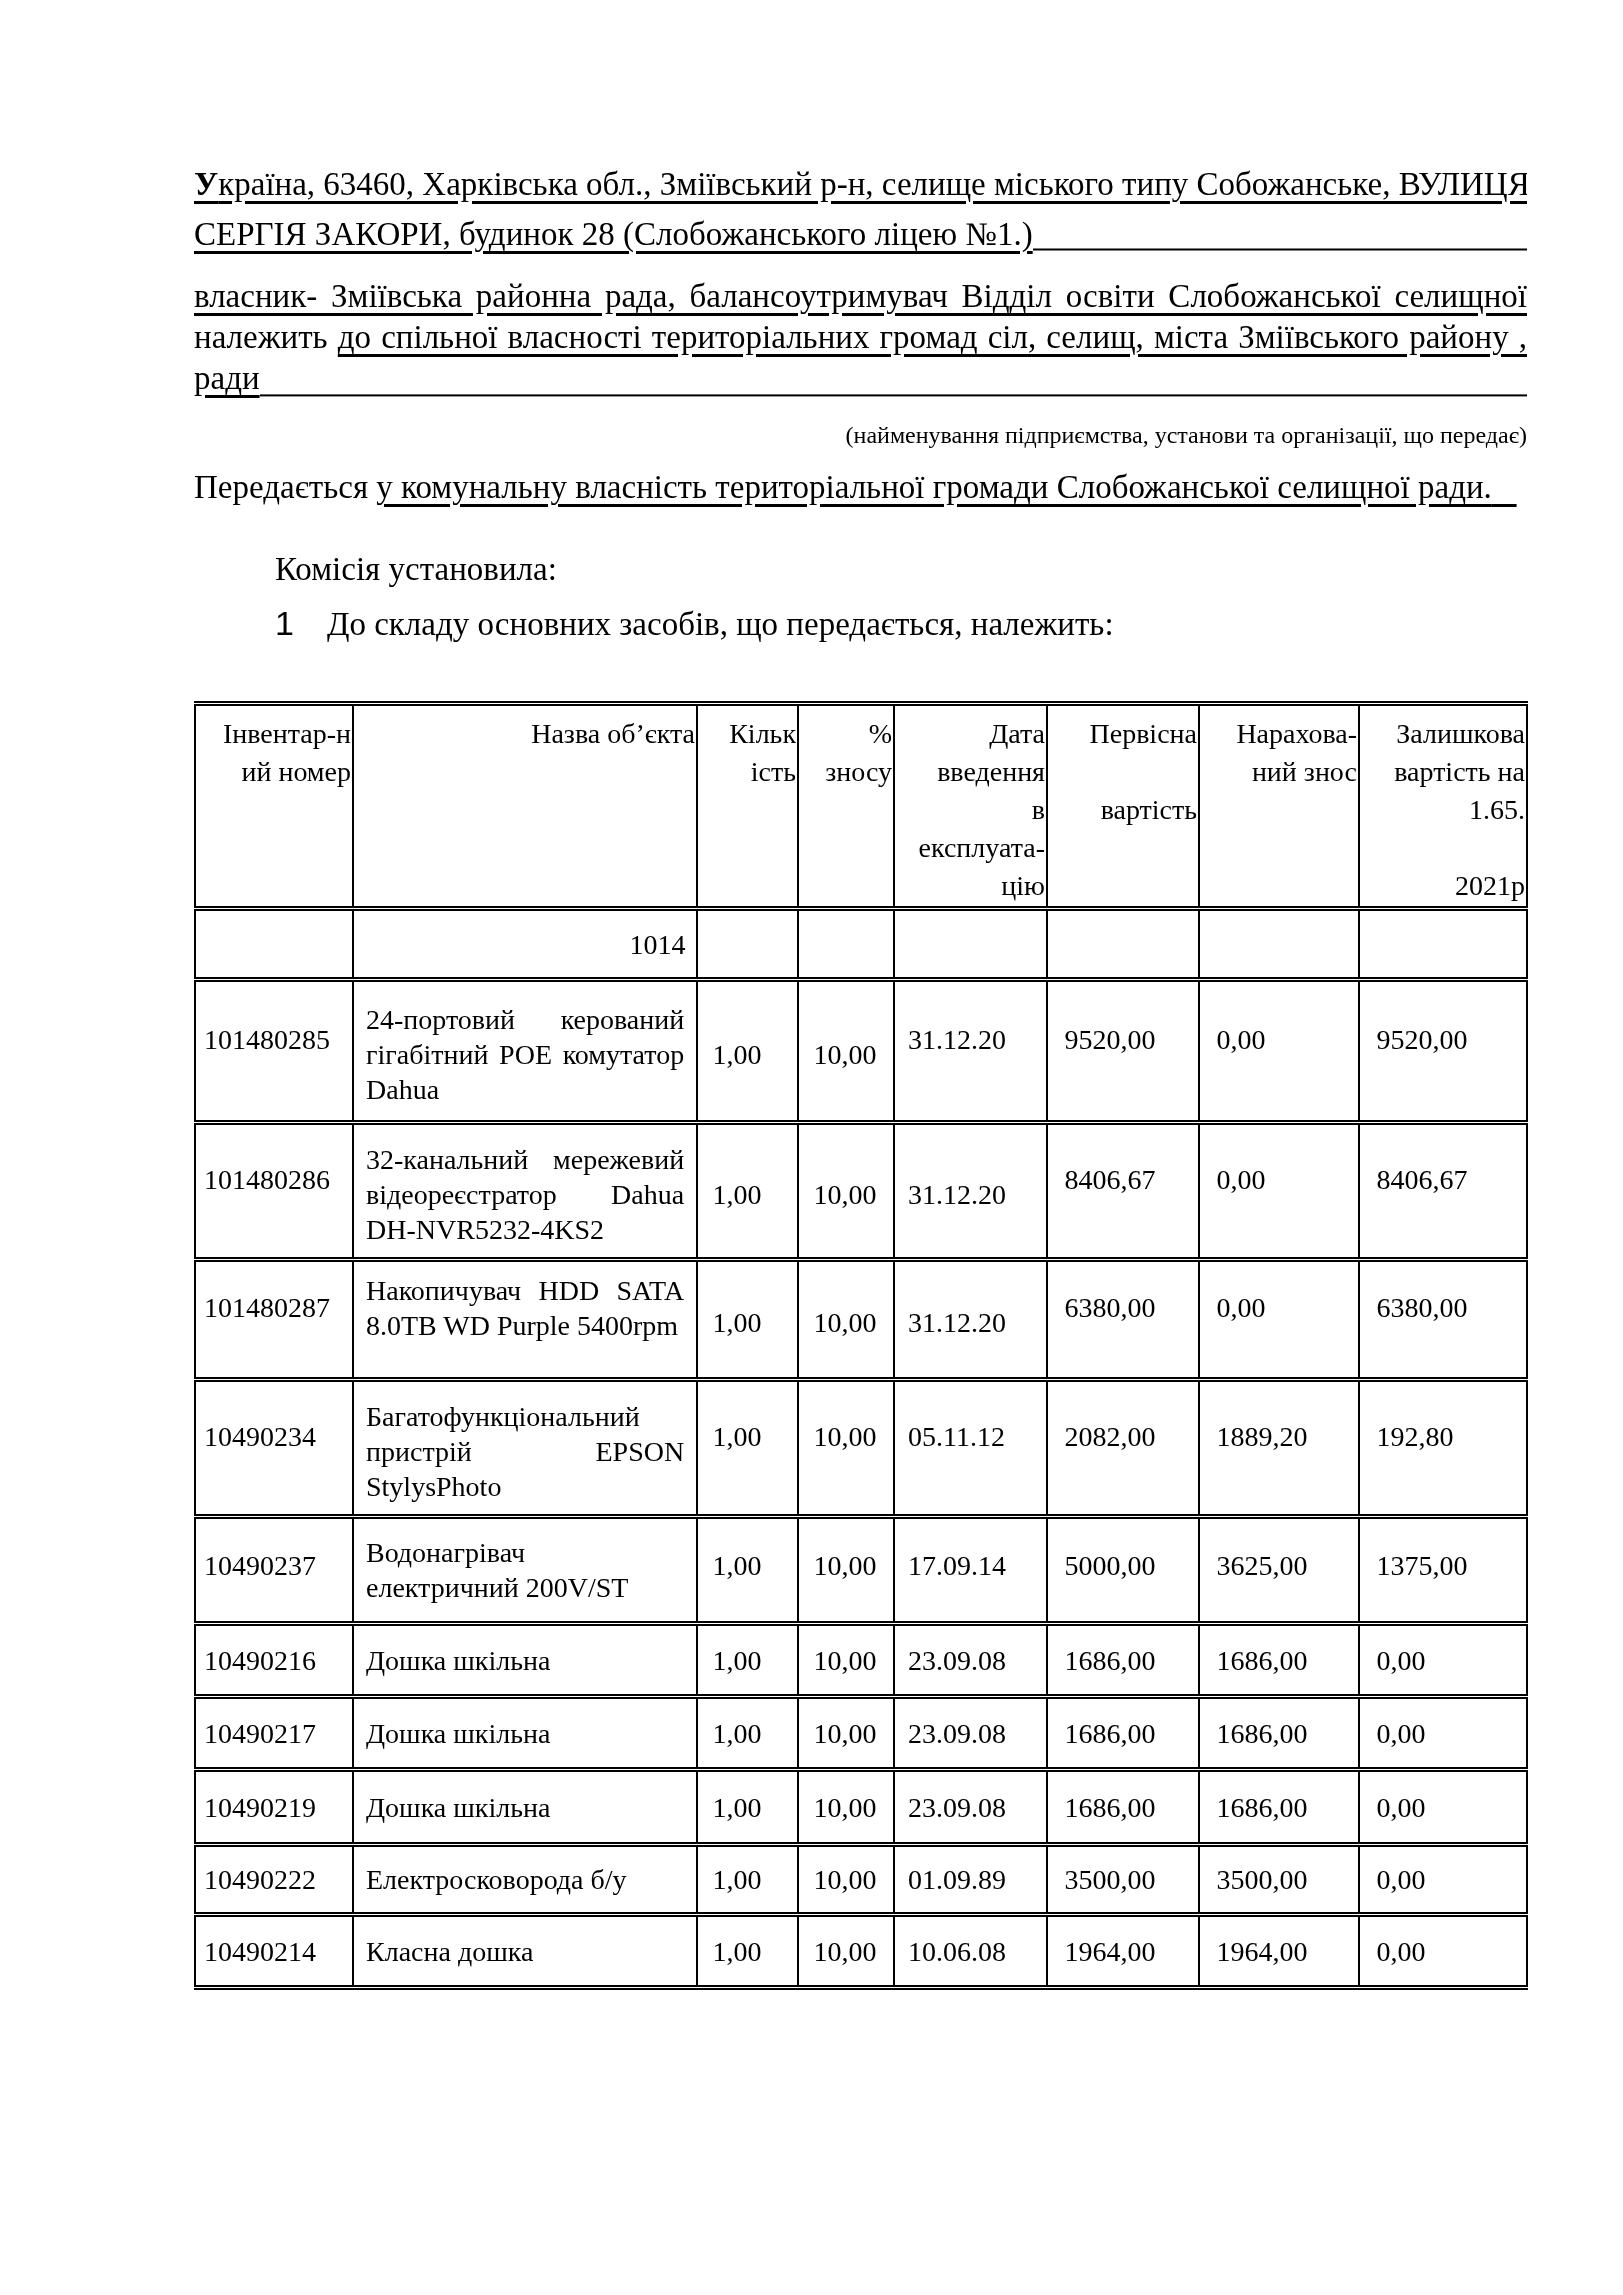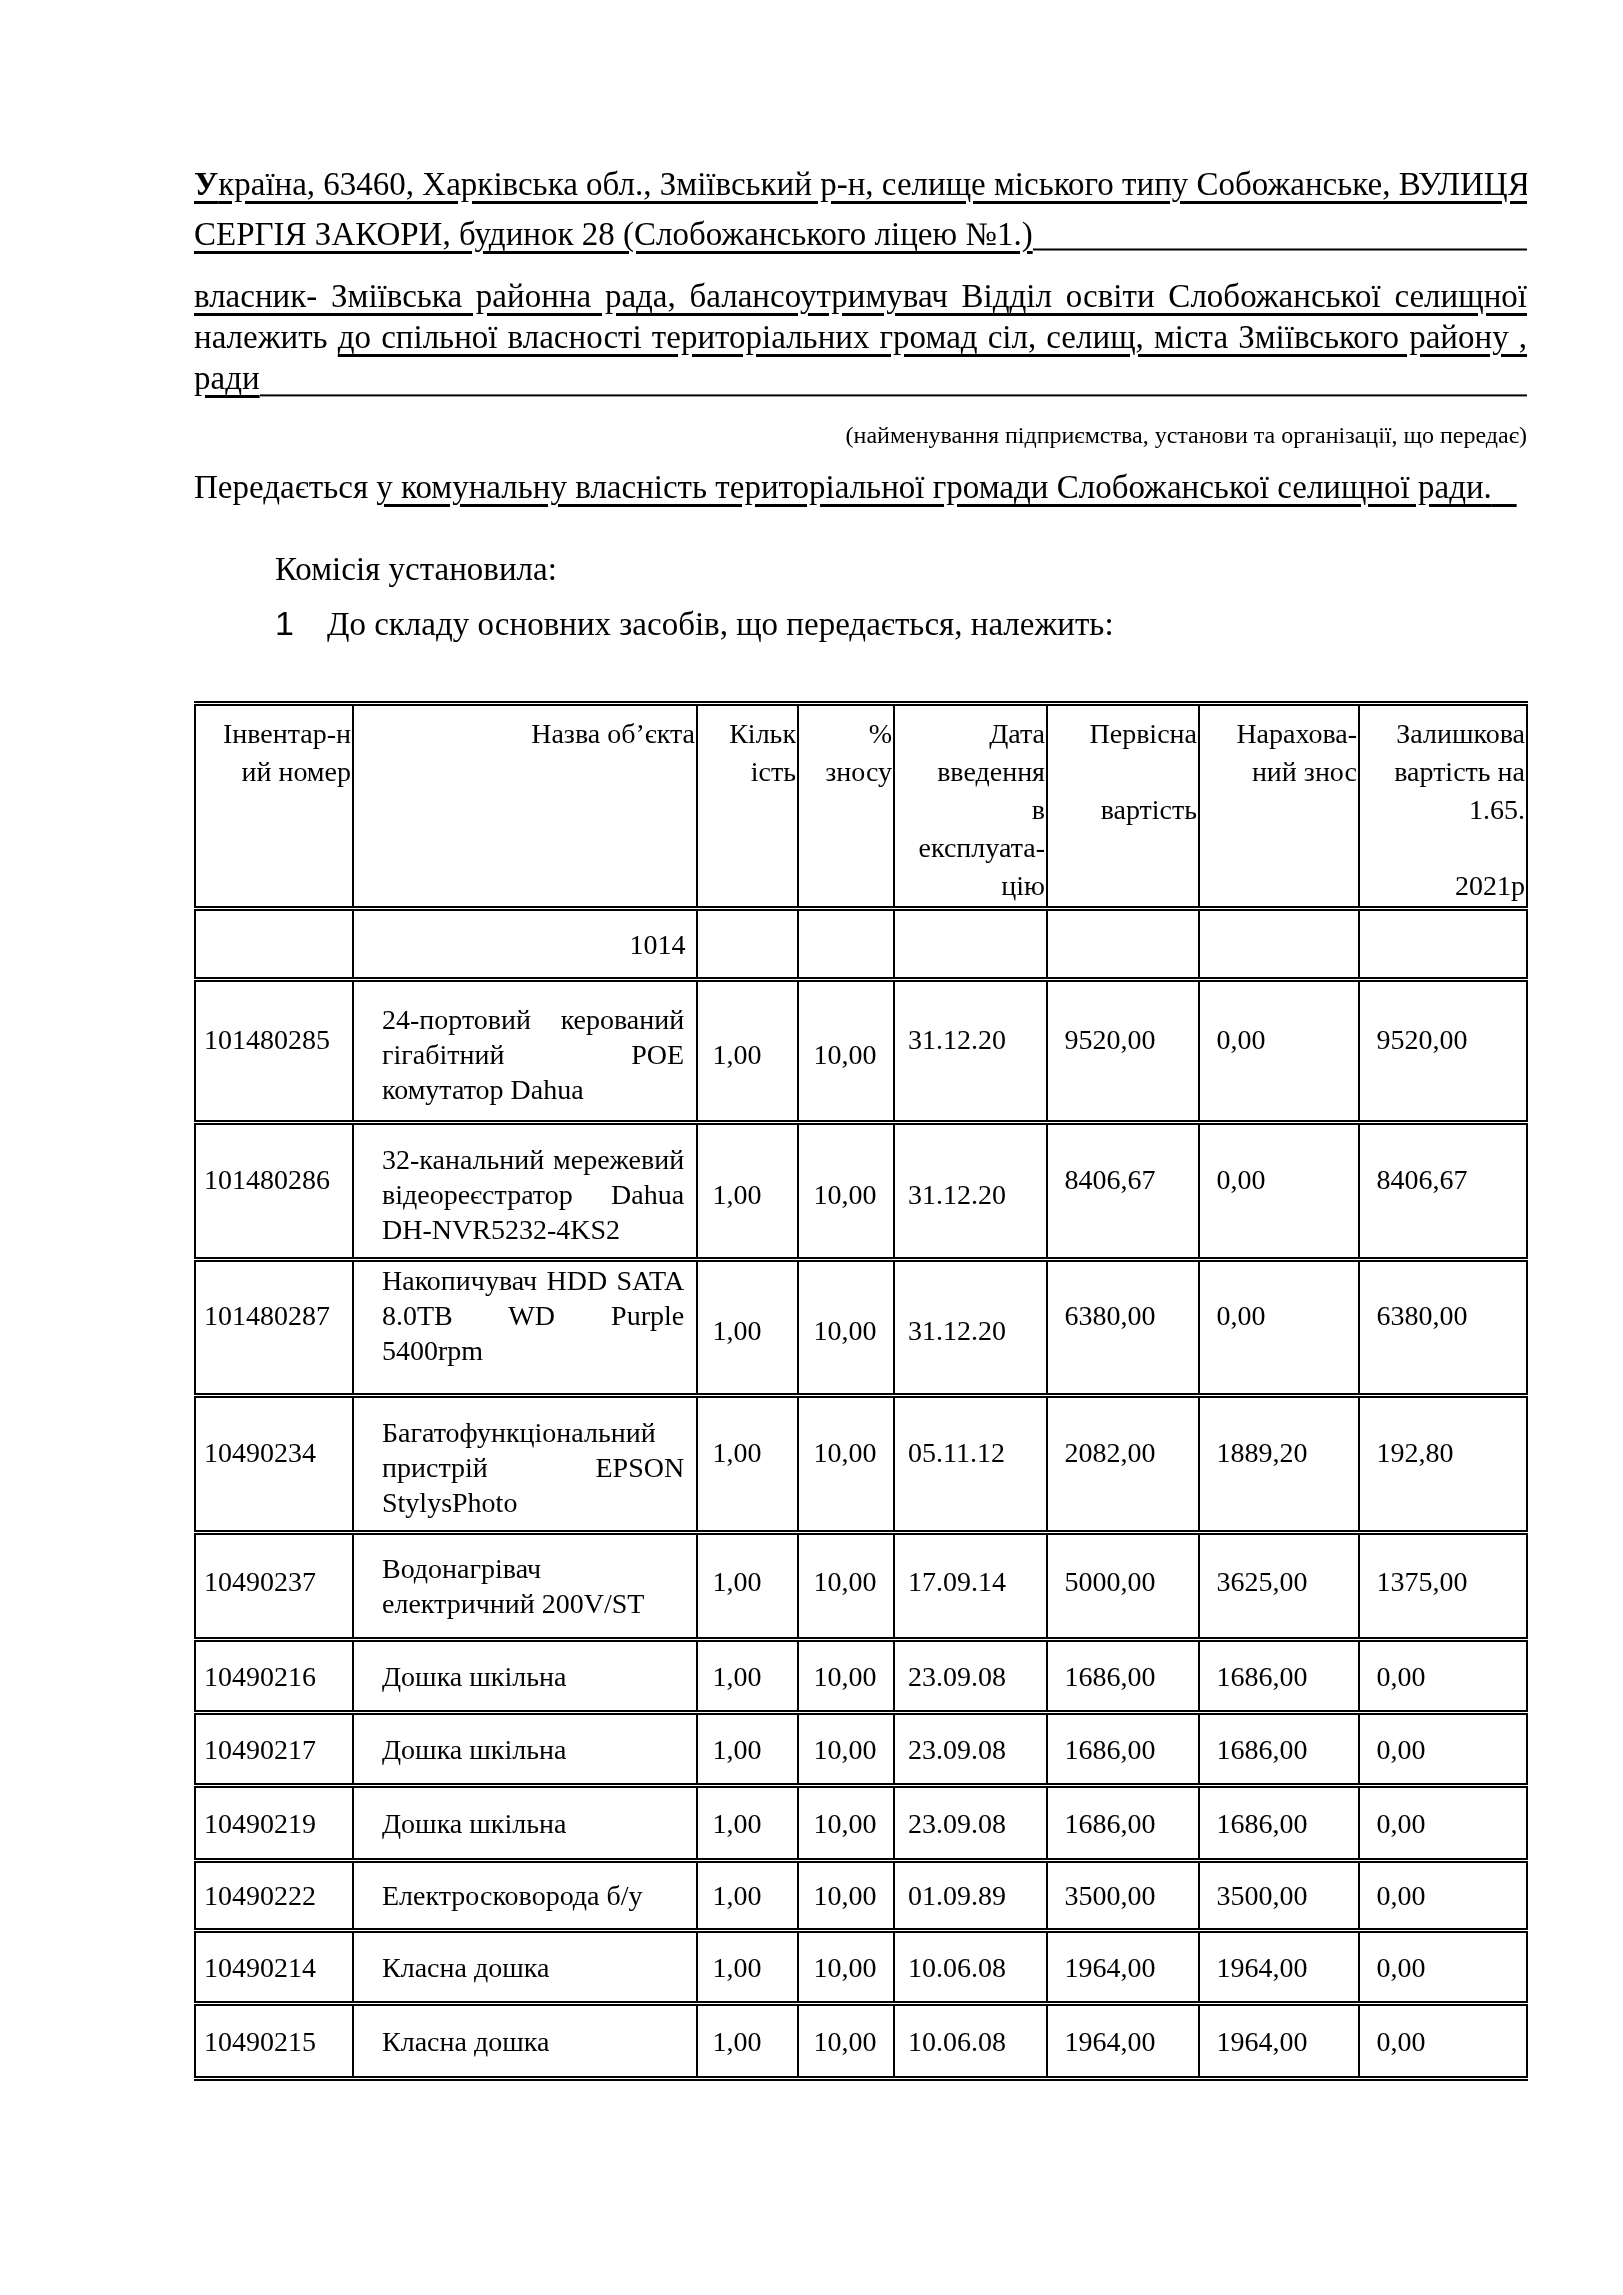--- a/index.html
+++ b/index.html
@@ -38,21 +38,21 @@
     font-weight:normal;text-align:right;vertical-align:top;
     padding-top:9.2px;white-space:pre-line;line-height:38px;
   }
   .h-head{height:190px;}
   .h-group{height:71px;}
   .h-r1{height:143px;} .h-r2{height:137px;} .h-r3{height:120px;}
   .h-r4{height:137px;} .h-r5{height:107px;}
   .h-s1{height:73px;} .h-s2{height:73px;} .h-s3{height:73px;}
   .h-s4{height:75px;} .h-s5{height:70px;} .h-s6{height:73px;} .h-s7{height:75px;}
   td.c-inv{padding-left:7.9px;}
-  td.c-name{text-align:justify;padding-left:28px;padding-right:11.8px;}
+  td.c-name{text-align:justify;padding-left:12px;padding-right:11.8px;}
   td.c-qty,td.c-wear{padding-left:14.4px;}
   td.c-date{padding-left:13px;}
   td.c-money{padding-left:16.4px;}
   td.grp{text-align:right;font-weight:normal;padding-right:10.5px;}
   td.vt{vertical-align:top;padding-top:6.5px;}
   td.vb{vertical-align:bottom;padding-bottom:25px;}
   td.vbs{vertical-align:bottom;padding-bottom:11.8px;}
 </style>
 </head>
 <body>
@@ -224,28 +224,18 @@
       <tr class="h-s6">
         <td class="c-inv">10490214</td>
         <td class="c-name">Класна дошка</td>
         <td class="c-qty">1,00</td>
         <td class="c-wear">10,00</td>
         <td class="c-date">10.06.08</td>
         <td class="c-money">1964,00</td>
         <td class="c-money">1964,00</td>
         <td class="c-money">0,00</td>
       </tr>
-      <tr class="h-s7">
-        <td class="c-inv">10490215</td>
-        <td class="c-name">Класна дошка</td>
-        <td class="c-qty">1,00</td>
-        <td class="c-wear">10,00</td>
-        <td class="c-date">10.06.08</td>
-        <td class="c-money">1964,00</td>
-        <td class="c-money">1964,00</td>
-        <td class="c-money">0,00</td>
-      </tr>
     </tbody>
       </table>
 
   </div>
 </div>
 
 
 </body></html>

